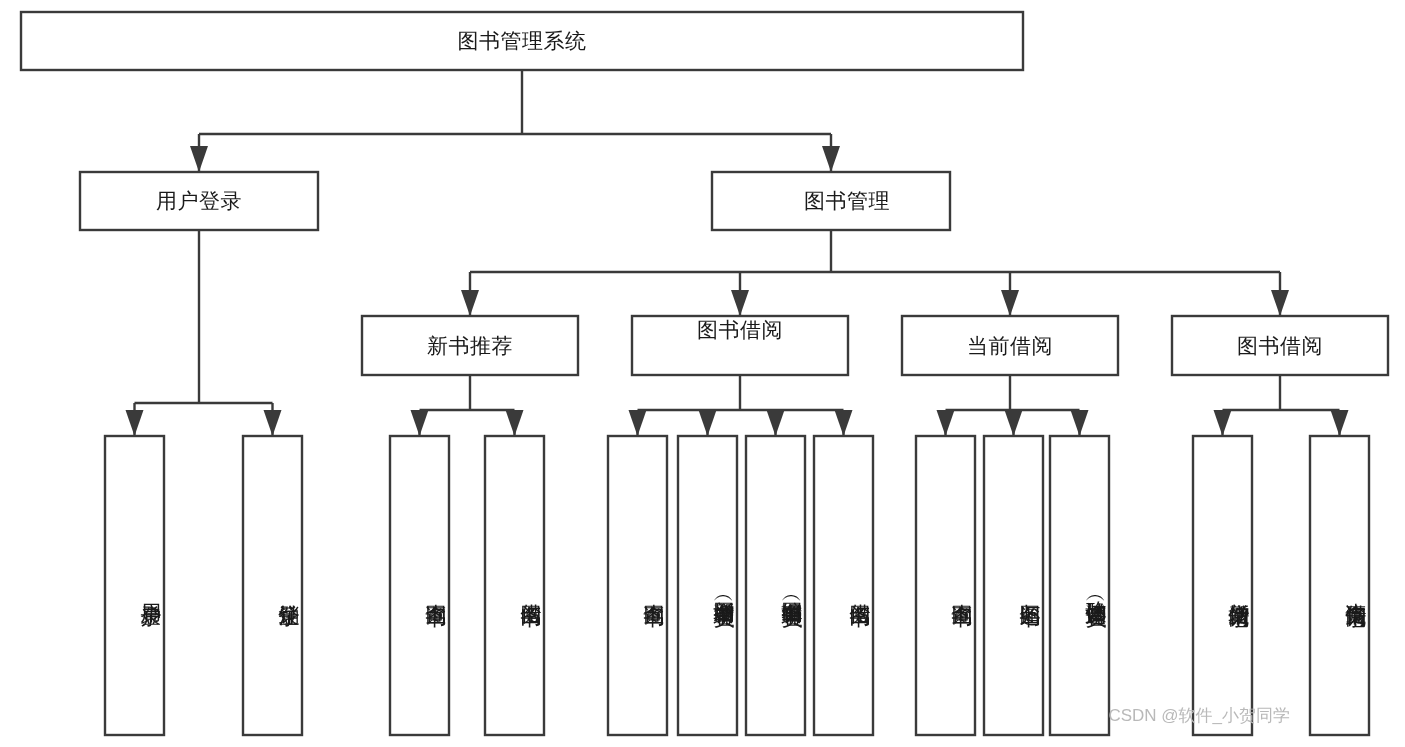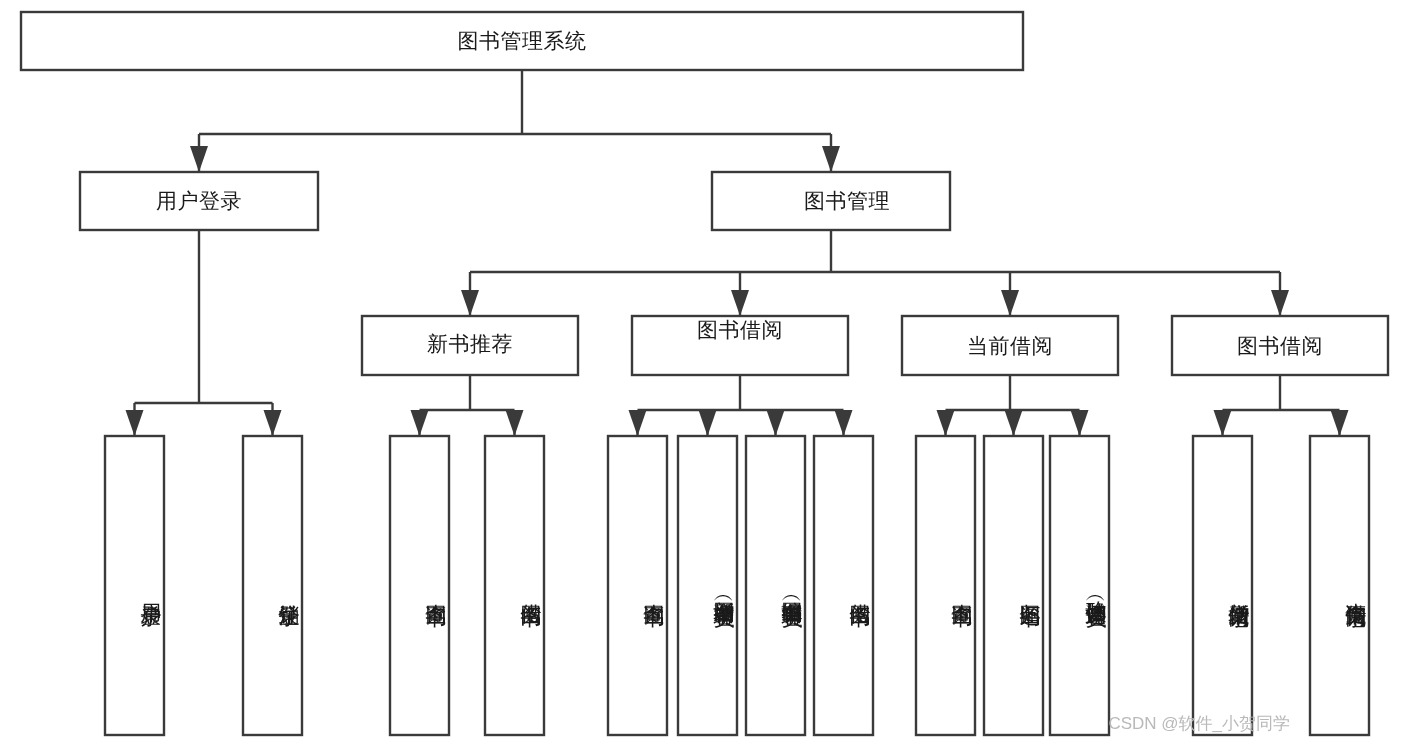--- a/index.html
+++ b/index.html
@@ -62,21 +62,21 @@
     font-size: 21px;
     line-height: 1.25;
     letter-spacing: 1px;
     padding-top: 6px;
     align-items: flex-start;
     justify-content: center;
   }
   .watermark {
     position: absolute;
     right: 8px;
-    bottom: 12px;
+    bottom: 20px;
     font-size: 17px;
     color: #b9b9b9;
     font-family: "Liberation Sans", "DejaVu Sans", sans-serif;
     white-space: nowrap;
     user-select: none;
   }
 </style>
 </head>
 <body>
 
@@ -158,21 +158,21 @@
         <rect x="1050" y="436" width="59" height="299" class="node-rect"></rect>
         <rect x="1193" y="436" width="59" height="299" class="node-rect"></rect>
         <rect x="1310" y="436" width="59" height="299" class="node-rect"></rect>
       </g>
   </svg>
 
   <div id="label-layer">
       <div class="node-label horizontal" style="left: 21px; top: 12px; width: 1002px; height: 58px;">图书管理系统</div>
       <div class="node-label horizontal" style="left: 80px; top: 172px; width: 238px; height: 58px;">用户登录</div>
       <div class="node-label horizontal" style="left: 712px; top: 172px; width: 238px; height: 58px; padding-left: 32px;">图书管理</div>
-      <div class="node-label horizontal" style="left: 362px; top: 316px; width: 216px; height: 59px; font-family: Liberation Mono, monospace;">新书推荐</div>
+      <div class="node-label horizontal" style="left: 362px; top: 316px; width: 216px; height: 59px;">新书推荐</div>
       <div class="node-label horizontal" style="left: 632px; top: 300px; width: 216px; height: 59px;">图书借阅</div>
       <div class="node-label horizontal" style="left: 902px; top: 316px; width: 216px; height: 59px; text-align: center;">当前借阅</div>
       <div class="node-label horizontal" style="left: 1172px; top: 316px; width: 216px; height: 59px;">图书借阅</div>
       <div class="node-label vertical" style="left: 105px; top: 436px; width: 59px; height: 299px;">用户登录</div>
       <div class="node-label vertical" style="left: 243px; top: 436px; width: 59px; height: 299px;">注销登录</div>
       <div class="node-label vertical" style="left: 390px; top: 436px; width: 59px; height: 299px;">查询图书</div>
       <div class="node-label vertical" style="left: 485px; top: 436px; width: 59px; height: 299px;">借阅图书</div>
       <div class="node-label vertical" style="left: 608px; top: 436px; width: 59px; height: 299px;">查询图书</div>
       <div class="node-label vertical" style="left: 678px; top: 436px; width: 59px; height: 299px;">新增图书（管理员）</div>
       <div class="node-label vertical" style="left: 746px; top: 436px; width: 59px; height: 299px;">编辑图书（管理员）</div>

